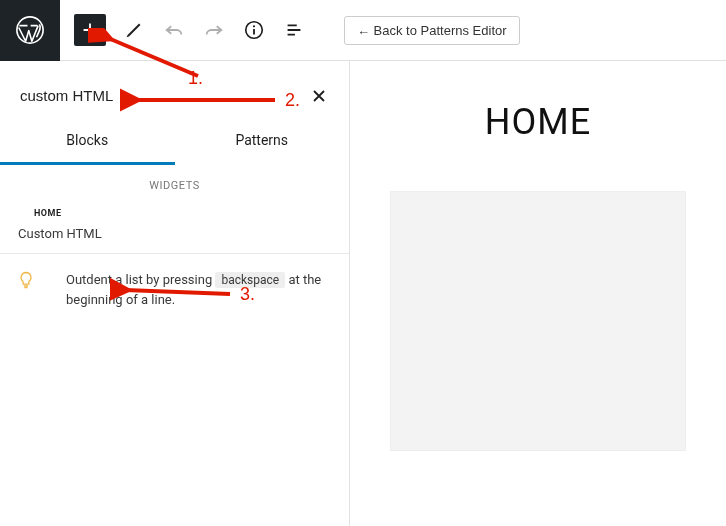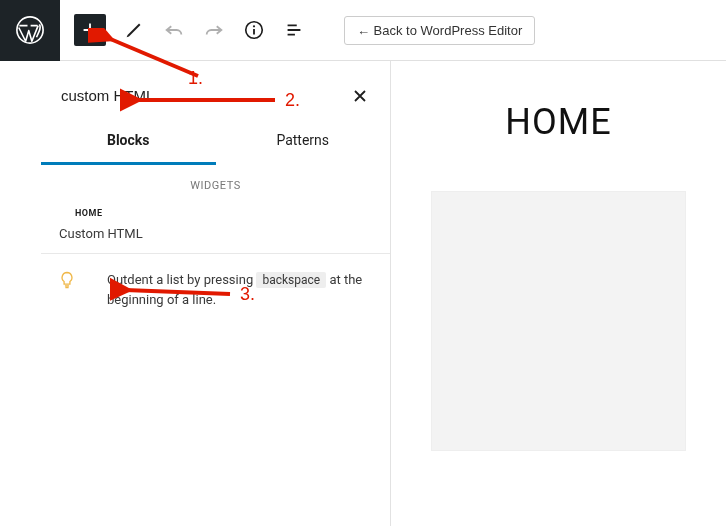--- a/index.html
+++ b/index.html
@@ -8,30 +8,30 @@
   .topbar { height: 61px; display: flex; align-items: center; border-bottom: 1px solid #e0e0e0; }
   .wp-logo { width: 60px; height: 61px; background: #1d2327; display: flex; align-items: center; justify-content: center; }
   .wp-logo svg { width: 30px; height: 30px; }
   .tool-row { display: flex; align-items: center; gap: 4px; padding: 0 6px; }
   .tool-btn { width: 36px; height: 36px; display: flex; align-items: center; justify-content: center; border: none; background: transparent; border-radius: 2px; }
   .tool-btn.add { background: #1d2327; color: #fff; margin-left: 8px; margin-right: 6px; border-radius: 2px; width: 32px; height: 32px; }
   .tool-btn svg { width: 22px; height: 22px; }
   .tool-btn.dim svg { opacity: 0.35; }
   .back-btn { margin-left: 28px; border: 1px solid #ccc; border-radius: 3px; background: #fff; padding: 6px 12px; font-size: 13px; color: #333; }
 
-  .main { display: flex; height: calc(100% - 61px); margin-left: 41px; }
+  .main { display: flex; height: calc(100% - 61px); }
   .sidebar { width: 350px; border-right: 1px solid #e2e2e2; display: flex; flex-direction: column; }
 
   .search-row { display: flex; align-items: center; padding: 20px 16px 8px 16px; }
   .search-input { flex: 1; border: none; font-size: 15px; padding: 6px 4px; outline: none; color: #222; }
   .search-close { width: 28px; height: 28px; display: flex; align-items: center; justify-content: center; background: transparent; border: none; font-size: 18px; color: #222; }
 
   .tabs { display: flex; }
   .tab { flex: 1; text-align: center; padding: 14px 0; font-size: 14px; color: #1e1e1e; border-bottom: 3px solid transparent; cursor: pointer; }
-  .tab.active { border-bottom: 3px solid var(--accent); font-weight: 700; }
+  .tab.active { border-bottom: 3px solid var(--accent); font-weight: 400; }
 
   .section-label { padding: 14px 16px 6px 16px; font-size: 11px; letter-spacing: .5px; color: #787878; text-transform: uppercase; text-align: center; }
 
   .block-item { padding: 6px 16px 12px 16px; }
   .html-badge { font-size: 9px; font-weight: 700; letter-spacing: .5px; color: #1e1e1e; padding: 4px 0 8px 18px; }
   .block-name { font-size: 13px; color: #3a3a3a; padding-left: 2px; }
 
   .tip-row { border-top: 1px solid #e8e8e8; padding: 16px; display: flex; gap: 30px; font-size: 13px; color: #3a3a3a; line-height: 1.5; }
   .tip-icon { color: #f0b849; flex-shrink: 0; }
   .kbd { background: #eee; padding: 1px 6px; border-radius: 2px; font-family: inherit; font-size: 12px; }
@@ -84,21 +84,21 @@
           <circle cx="12" cy="12" r="9" stroke="#1e1e1e" stroke-width="1.8" fill="none"></circle>
           <circle cx="12" cy="8" r="1.2" fill="#1e1e1e"></circle>
           <path d="M12 11v6" stroke="#1e1e1e" stroke-width="2"></path>
         </svg>
     </button>
     <button class="tool-btn">
       <svg viewBox="0 0 24 24">
           <path d="M5 7h10M5 12h14M5 17h8" stroke="#1e1e1e" stroke-width="2"></path>
         </svg>
     </button>
-    <button class="back-btn">← Back to WordPress Editor</button>
+    <button class="back-btn">← Back to Patterns Editor</button>
   </div>
 </div>
 
 <div class="main">
   <div class="sidebar">
     <div class="search-row">
       <input class="search-input" value="custom HTML" style="">
       <button class="search-close">
         <svg width="16" height="16" viewBox="0 0 16 16">
             <path d="M3 3 L13 13 M13 3 L3 13" stroke="#1e1e1e" stroke-width="1.8"></path>

